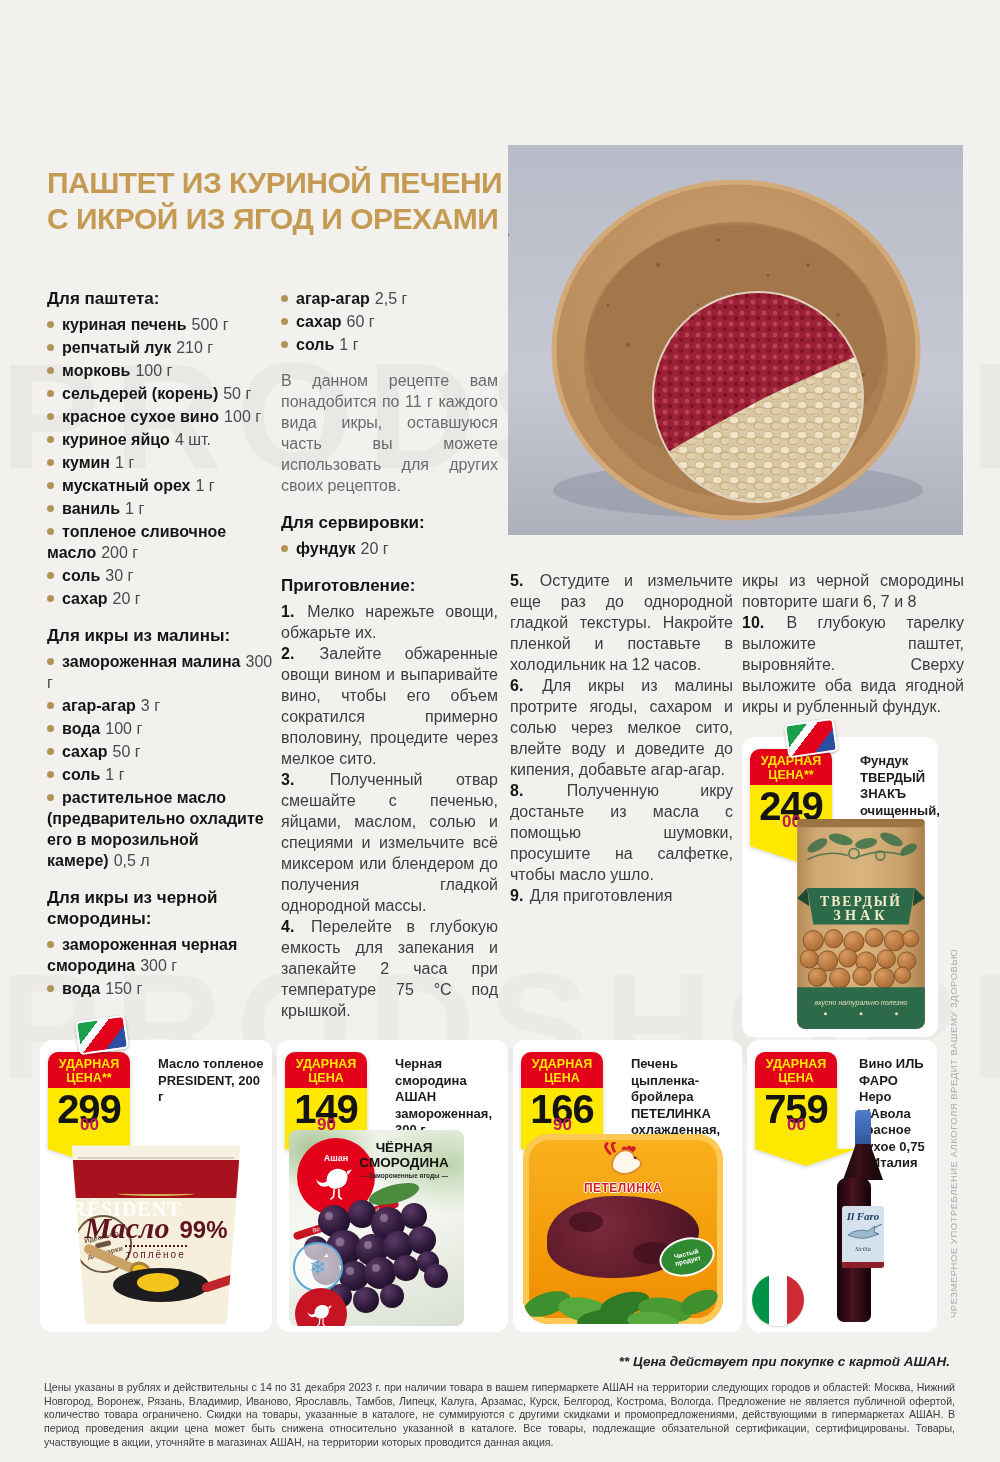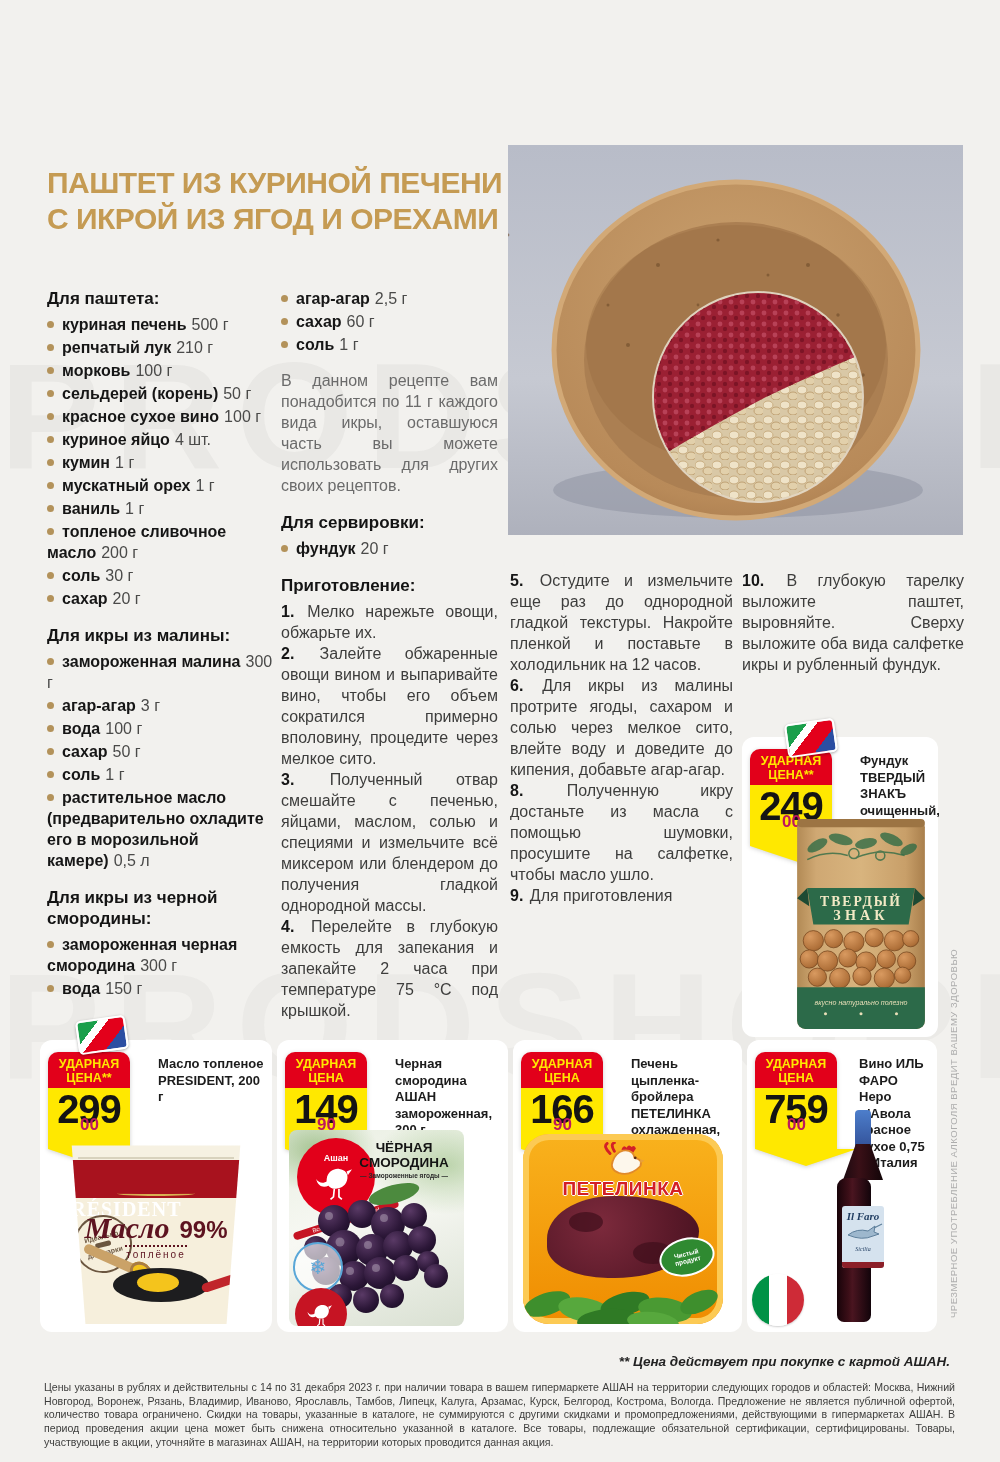--- a/index.html
+++ b/index.html
@@ -106,21 +106,21 @@
          font-size:20px;background:rgba(255,255,255,.65);}
   .bag-bird{position:absolute;left:6px;bottom:-14px;width:52px;height:52px;border-radius:50%;
             background:#c61423;display:flex;align-items:center;justify-content:center;color:#fff;}
   .bag-bird svg{width:30px;height:26px;}
   .berries{position:absolute;right:0;bottom:0;width:190px;height:150px;}
   
   .tray{position:absolute;left:10px;top:94px;width:200px;height:190px;border-radius:26px;
         background:linear-gradient(#f9b21d,#ef8c00);box-shadow:inset 0 0 0 6px #fcca54;overflow:hidden;}
   .tray-top{position:absolute;left:10px;right:10px;top:8px;height:52px;text-align:center;}
   .tray-top svg{width:46px;height:36px;display:block;margin:0 auto;}
-  .pet-brand{font-size:19px;font-weight:bold;color:#d31f26;letter-spacing:.5px;
+  .pet-brand{font-size:12px;font-weight:bold;color:#d31f26;letter-spacing:.5px;
              text-shadow:0 1px 0 #fff,0 -1px 0 #fff,1px 0 0 #fff,-1px 0 0 #fff;}
   .liver{position:absolute;left:24px;top:62px;width:152px;height:82px;
          border-radius:46% 54% 58% 42% / 55% 45% 60% 40%;
          background:radial-gradient(circle at 35% 35%,#7c2a3c,#5c1a2a 60%,#471220);}
   .liver::before,.liver::after{content:"";position:absolute;border-radius:50%;background:#3f0e1b;opacity:.7;}
   .liver::before{left:22px;top:16px;width:34px;height:20px;}
   .liver::after{right:26px;bottom:14px;width:40px;height:22px;}
   .greens{position:absolute;left:0;bottom:-4px;width:200px;height:56px;}
   .clean-badge{position:absolute;right:8px;top:104px;width:52px;height:34px;border-radius:50%;
                background:#2f8a31;border:2px solid #fff;transform:rotate(-14deg);
@@ -297,23 +297,24 @@
     <div>
 
     <p class="step"><b class="snum">5.</b> <span>Остудите и измельчите еще раз до однородной гладкой текстуры. Накройте пленкой и поставьте в холодильник на 12 часов.</span></p>
         <p class="step"><b class="snum">6.</b> <span>Для икры из малины протрите ягоды, сахаром и солью через мелкое сито, влейте воду и доведите до кипения, добавьте агар-агар.</span></p>
         <p class="step"><b class="snum">8.</b> <span>Полученную икру достаньте из масла с помощью шумовки, просушите на салфетке, чтобы масло ушло.</span></p>
         <p class="step"><b class="snum">9.</b> <span>Для приготовления</span></p>
       </div>
   </div>
 
   <div class="col col4">
+    <p class="step cont">икры из черной смородины повторите шаги 6, 7 и 8</p>
     <div>
 
-    <p class="step"><b class="snum">10.</b> <span>В глубокую тарелку выложите паштет, выровняйте. Сверху выложите оба вида салфетке икры и рубленный фундук.</span></p>
+    <p class="step"><b class="snum">10.</b> <span>В глубокую тарелку выложите паштет, выровняйте. Сверху выложите оба вида ягодной икры и рубленный фундук.</span></p>
       </div>
   </div>
 
   <section class="pcard" style="left:742px;top:737px;width:196px;height:300px;">
     <div class="acard" style="left:44px;top:-16px;"></div>
     <div class="badge">
       <div class="badge-top">УДАРНАЯ ЦЕНА**</div>
       <div class="badge-mid"><span class="rub">249</span><span class="kop">00</span></div>
       <div class="badge-tip"></div>
     </div>

